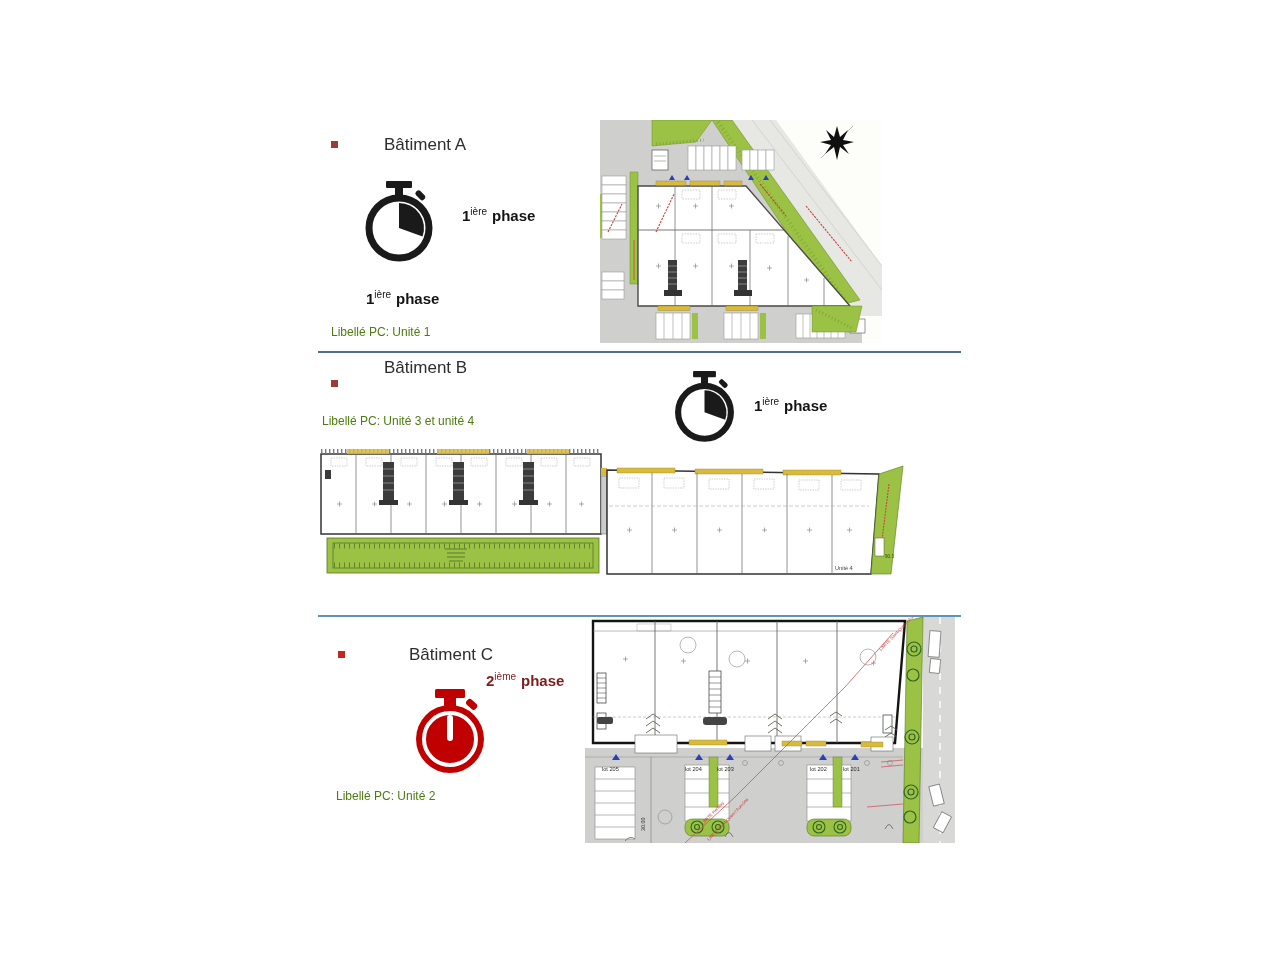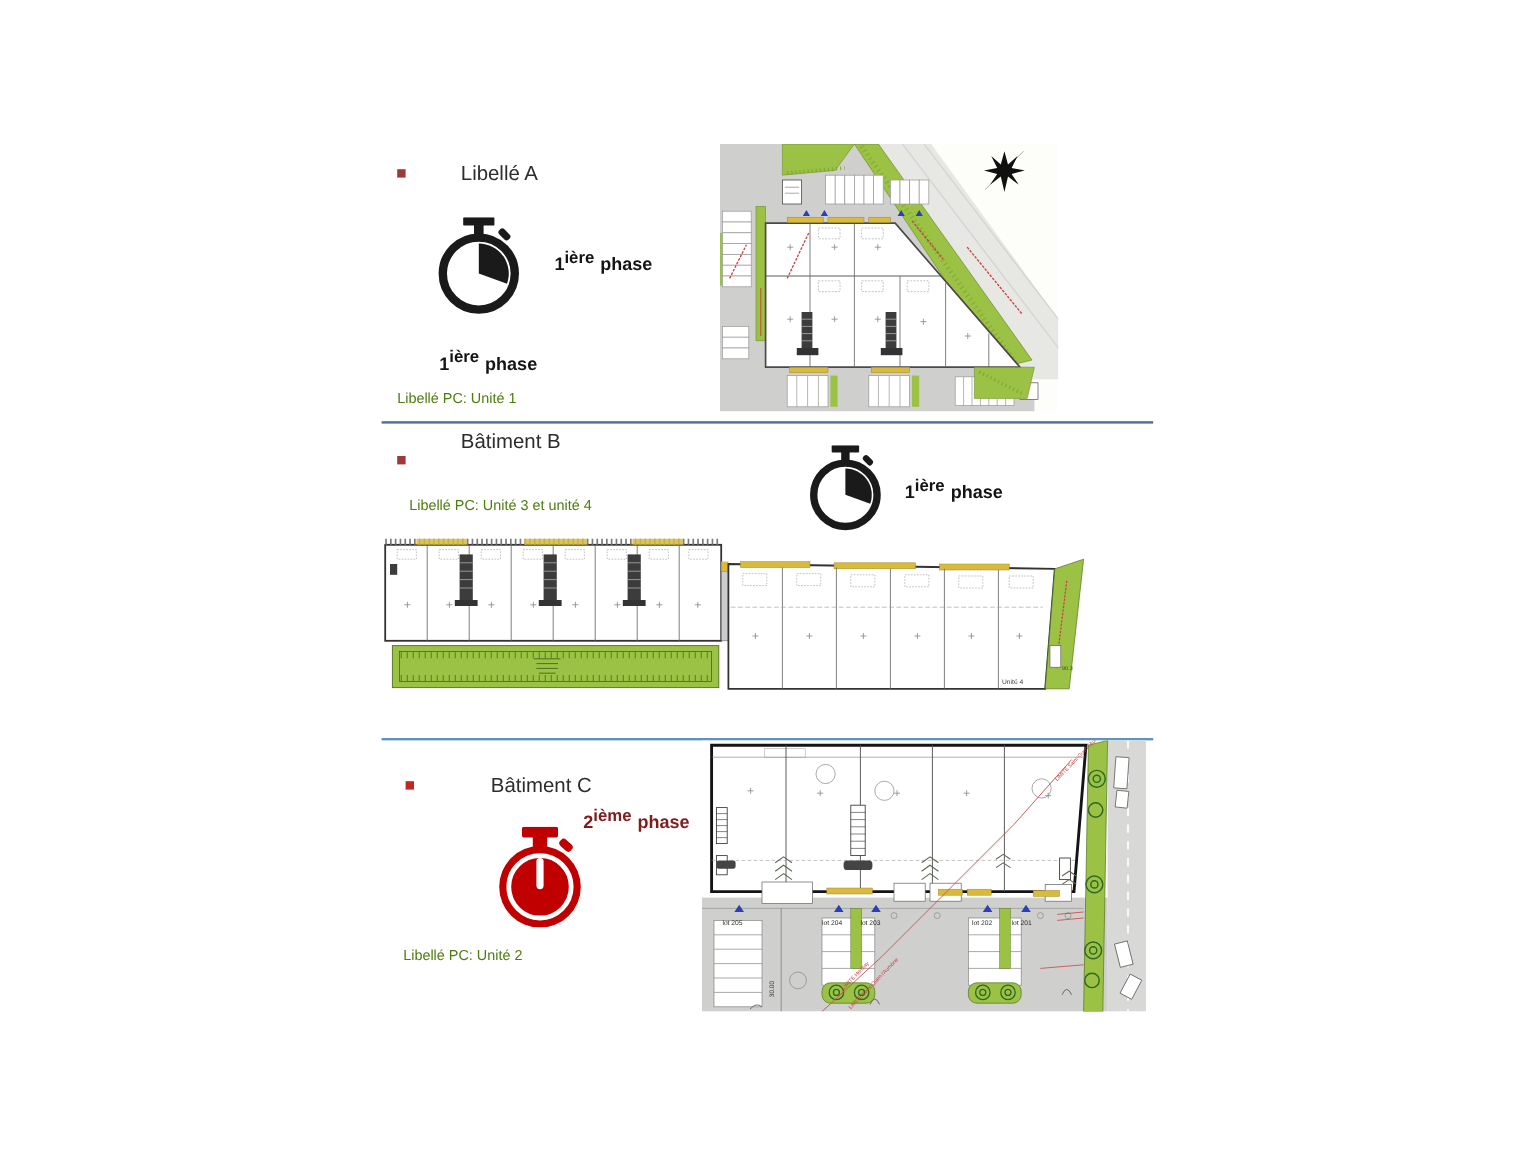--- a/index.html
+++ b/index.html
@@ -5,39 +5,39 @@
   *{margin:0;padding:0;box-sizing:border-box}
   html,body{width:1280px;height:960px;background:#fff;overflow:hidden}
   body{font-family:"Liberation Sans",sans-serif;position:relative;color:#262626}
   .abs{position:absolute}
   .bullet{width:7px;height:7px}
   .bullet.maroon{background:#9e3a36}
   .bullet.red{background:#c3261f}
   .sec-title{font-size:17px;color:#2d2d2d}
   .libelle{font-size:12px;color:#4d7c0f}
   .phase{font-size:15px;font-weight:bold;color:#141414;white-space:nowrap}
-  .phase sup{font-size:14px;font-weight:bold}
+  .phase sup{font-size:10px;font-weight:normal}
   .phase .pw{margin-left:5px}
   .phase.red{color:#7f1d1d}
   .divider{height:2px}
   .divider.d1{background:#4f6f8f}
   .divider.d2{background:#5f93bb}
   svg{display:block}
   svg text{font-family:"Liberation Sans",sans-serif}
   .plan-lot{font-size:5.6px;fill:#2b2b2b}
   .plan-dim{font-size:5.4px;fill:#333}
   .plan-red{font-size:4.4px;fill:#c84040}
   .plan-unit{font-size:5.6px;fill:#444}
   .plan-g-dim{font-size:4.6px;fill:#2e4a12}
 </style>
 </head>
 <body>
 
 <div class="abs bullet maroon" style="left:331px;top:141px"></div>
-<div class="abs sec-title" style="left:384px;top:135px">Libellé A</div>
+<div class="abs sec-title" style="left:384px;top:135px">Bâtiment A</div>
 
 <svg class="abs" style="left:363px;top:181px" width="72" height="83" viewBox="0 0 72 83">
   <rect x="32" y="5" width="8" height="10" fill="#1a1a1a"></rect>
   <rect x="23" y="0" width="26" height="7" rx="1" fill="#1a1a1a"></rect>
   <rect x="52" y="11" width="11" height="6" rx="2.5" fill="#1a1a1a" transform="rotate(45 57 14)"></rect>
   <circle cx="36" cy="47" r="30" fill="#fff" stroke="#1a1a1a" stroke-width="7"></circle>
   <path d="M36,47 L36,22 A25,25 0 0 1 59.5,55.5 Z" fill="#1a1a1a"></path>
 </svg>
 
 <div class="abs phase" style="left:462px;top:206px">
@@ -190,21 +190,21 @@
   <g>
     <line x1="221" y1="38" x2="253" y2="6" stroke="#9a9a9a" stroke-width="0.7"></line>
     <path d="M237,6 L240,17 L248,10 L243,20 L254,22 L243,25 L249,34 L240,27 L237,40 L234,27 L225,34 L231,25 L220,22 L231,20 L226,10 L234,17 Z" fill="#101010"></path>
   </g>
 </svg>
 
 <div class="abs divider d1" style="left:318px;top:351px;width:643px"></div>
 
 <div class="abs bullet maroon" style="left:331px;top:380px"></div>
 <div class="abs sec-title" style="left:384px;top:358px">Bâtiment B</div>
-<div class="abs libelle" style="left:341px;top:414px">Libellé PC: Unité 3 et unité 4</div>
+<div class="abs libelle" style="left:322px;top:414px">Libellé PC: Unité 3 et unité 4</div>
 
 <svg class="abs" style="left:671px;top:371px" width="67" height="73" viewBox="0 0 72 83">
   <rect x="32" y="5" width="8" height="10" fill="#1a1a1a"></rect>
   <rect x="23" y="0" width="26" height="7" rx="1" fill="#1a1a1a"></rect>
   <rect x="52" y="11" width="11" height="6" rx="2.5" fill="#1a1a1a" transform="rotate(45 57 14)"></rect>
   <circle cx="36" cy="47" r="30" fill="#fff" stroke="#1a1a1a" stroke-width="7"></circle>
   <path d="M36,47 L36,22 A25,25 0 0 1 59.5,55.5 Z" fill="#1a1a1a"></path>
 </svg>
 <div class="abs phase" style="left:754px;top:396px">
   <span>1</span><sup>ière</sup><span class="pw">phase</span>

